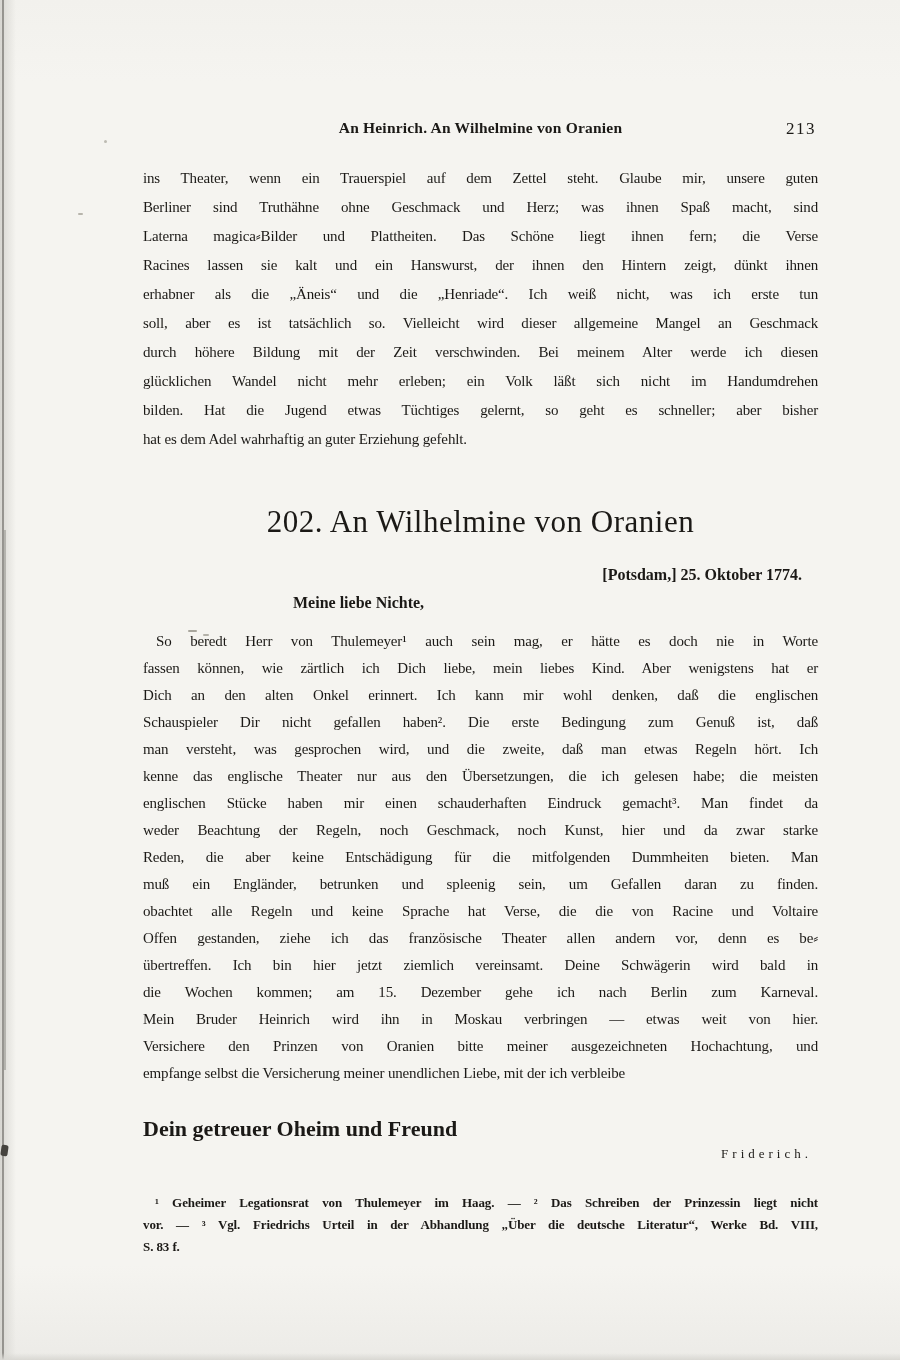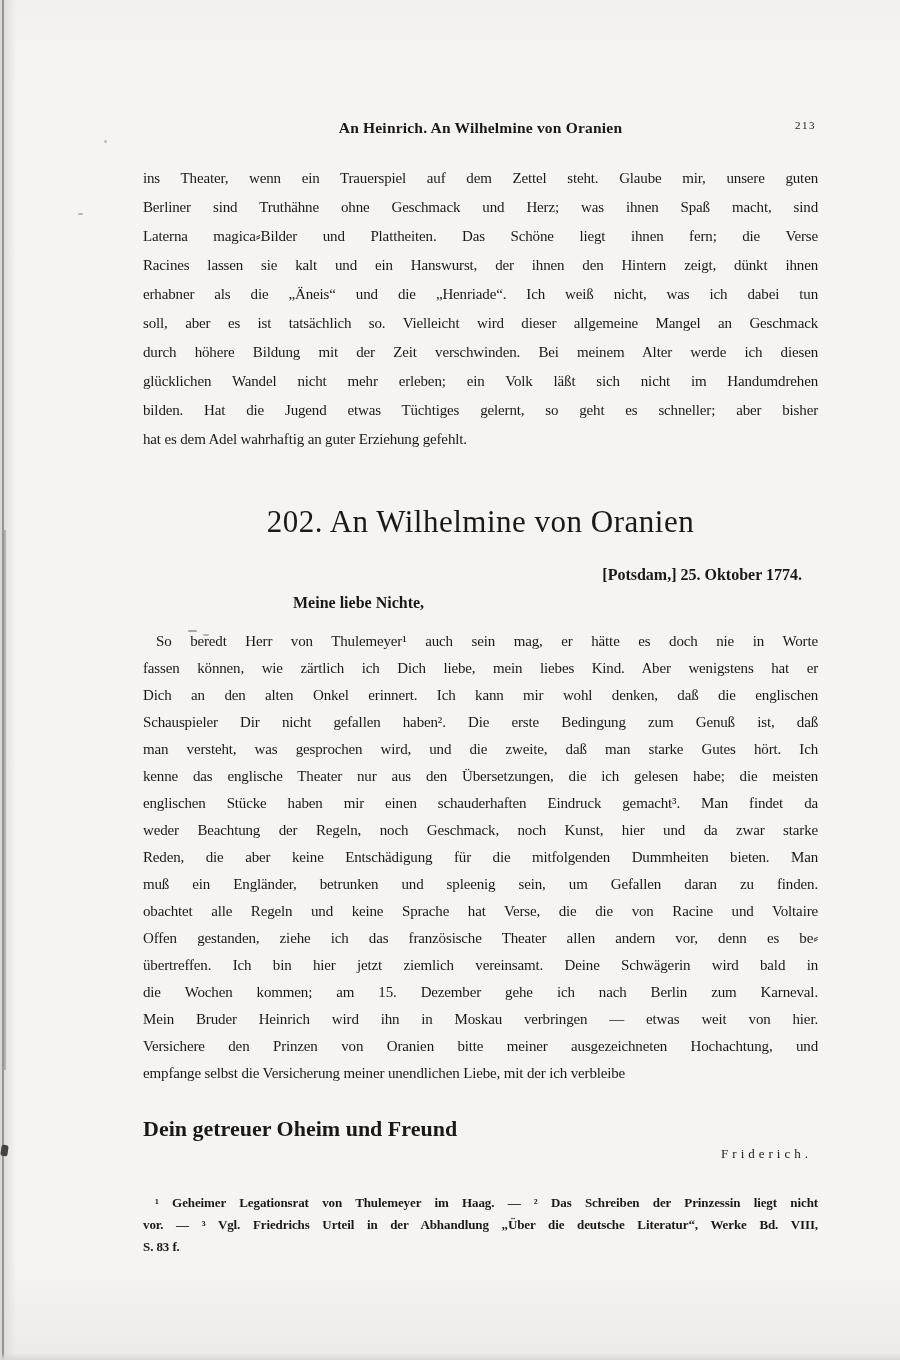--- a/index.html
+++ b/index.html
@@ -43,21 +43,21 @@
   .para{font-size:15px;line-height:29px;font-weight:400;letter-spacing:-0.15px;}
   .para .line{text-align:justify;text-align-last:justify;white-space:nowrap;}
   .para .line:last-child{text-align-last:left;}
   .para.indent-first .line:first-child{text-indent:13px;}
 
   .running-head{top:119px;height:26px;}
   .running-title{
     text-align:center;font-size:15.5px;font-weight:700;letter-spacing:.2px;
   }
   .page-number{
-    position:absolute;right:2px;top:0;font-size:11px;font-weight:400;letter-spacing:1.5px;
+    position:absolute;right:2px;top:0;font-size:17px;font-weight:400;letter-spacing:1.5px;
   }
 
   .para1{top:164px;}
   .letter-heading{
     top:502px;text-align:center;font-size:31px;font-weight:400;line-height:40px;
     letter-spacing:.5px;
   }
   .dateline{top:566px;text-align:right;padding-right:16px;box-sizing:border-box;
     font-size:16px;font-weight:700;}
   .salutation{top:594px;padding-left:150px;box-sizing:border-box;
@@ -89,40 +89,40 @@
   <div class="block running-head">
     <div class="running-title">An Heinrich. An Wilhelmine von Oranien</div>
     <div class="page-number">213</div>
   </div>
 
   <div class="block para para1">
       <div class="line">ins Theater, wenn ein Trauerspiel auf dem Zettel steht. Glaube mir, unsere guten</div>
       <div class="line">Berliner sind Truthähne ohne Geschmack und Herz; was ihnen Spaß macht, sind</div>
       <div class="line">Laterna magica⸗Bilder und Plattheiten. Das Schöne liegt ihnen fern; die Verse</div>
       <div class="line">Racines lassen sie kalt und ein Hanswurst, der ihnen den Hintern zeigt, dünkt ihnen</div>
-      <div class="line">erhabner als die „Äneis“ und die „Henriade“. Ich weiß nicht, was ich dabei tun</div>
+      <div class="line">erhabner als die „Äneis“ und die „Henriade“. Ich weiß nicht, was ich erste tun</div>
       <div class="line">soll, aber es ist tatsächlich so. Vielleicht wird dieser allgemeine Mangel an Geschmack</div>
       <div class="line">durch höhere Bildung mit der Zeit verschwinden. Bei meinem Alter werde ich diesen</div>
       <div class="line">glücklichen Wandel nicht mehr erleben; ein Volk läßt sich nicht im Handumdrehen</div>
       <div class="line">bilden. Hat die Jugend etwas Tüchtiges gelernt, so geht es schneller; aber bisher</div>
       <div class="line">hat es dem Adel wahrhaftig an guter Erziehung gefehlt.</div>
     </div>
 
   <div class="block letter-heading">202. An Wilhelmine von Oranien</div>
 
   <div class="block dateline">[Potsdam,] 25. Oktober 1774.</div>
 
   <div class="block salutation">Meine liebe Nichte,</div>
 
   <div class="block para body-para indent-first">
       <div class="line">So beredt Herr von Thulemeyer¹ auch sein mag, er hätte es doch nie in Worte</div>
       <div class="line">fassen können, wie zärtlich ich Dich liebe, mein liebes Kind. Aber wenigstens hat er</div>
       <div class="line">Dich an den alten Onkel erinnert. Ich kann mir wohl denken, daß die englischen</div>
       <div class="line">Schauspieler Dir nicht gefallen haben². Die erste Bedingung zum Genuß ist, daß</div>
-      <div class="line">man versteht, was gesprochen wird, und die zweite, daß man starke Gutes hört. Ich</div>
+      <div class="line">man versteht, was gesprochen wird, und die zweite, daß man etwas Regeln hört. Ich</div>
       <div class="line">kenne das englische Theater nur aus den Übersetzungen, die ich gelesen habe; die meisten</div>
       <div class="line">englischen Stücke haben mir einen schauderhaften Eindruck gemacht³. Man findet da</div>
       <div class="line">weder Beachtung der Regeln, noch Geschmack, noch Kunst, hier und da zwar starke</div>
       <div class="line">Reden, die aber keine Entschädigung für die mitfolgenden Dummheiten bieten. Man</div>
       <div class="line">muß ein Engländer, betrunken und spleenig sein, um Gefallen daran zu finden.</div>
       <div class="line">obachtet alle Regeln und keine Sprache hat Verse, die die von Racine und Voltaire</div>
       <div class="line">Offen gestanden, ziehe ich das französische Theater allen andern vor, denn es be⸗</div>
       <div class="line">übertreffen. Ich bin hier jetzt ziemlich vereinsamt. Deine Schwägerin wird bald in</div>
       <div class="line">die Wochen kommen; am 15. Dezember gehe ich nach Berlin zum Karneval.</div>
       <div class="line">Mein Bruder Heinrich wird ihn in Moskau verbringen — etwas weit von hier.</div>

